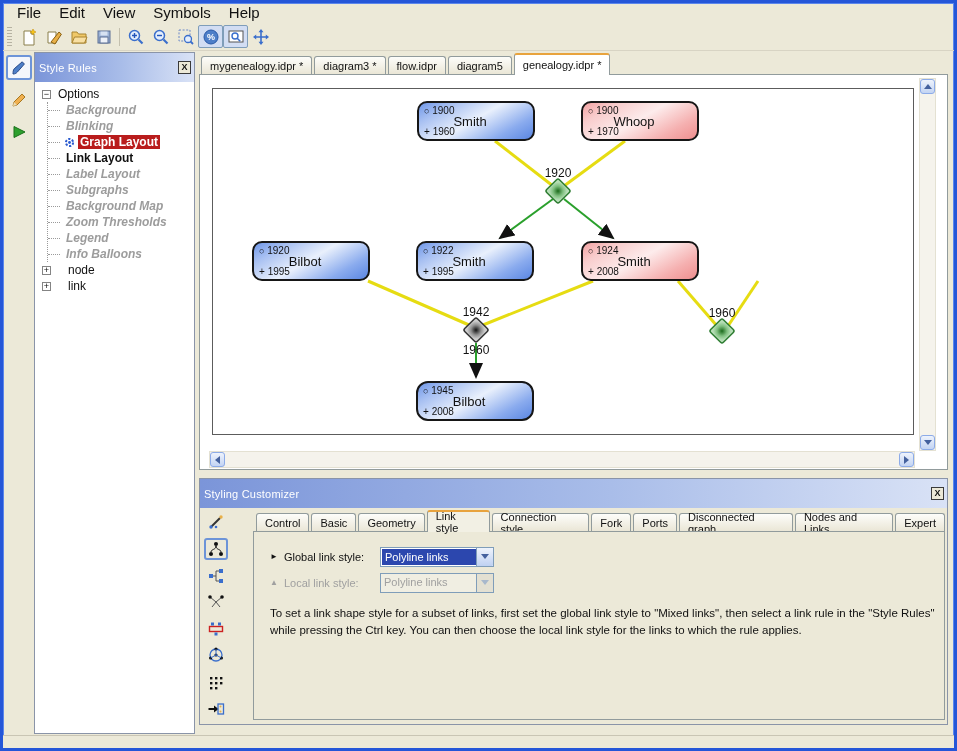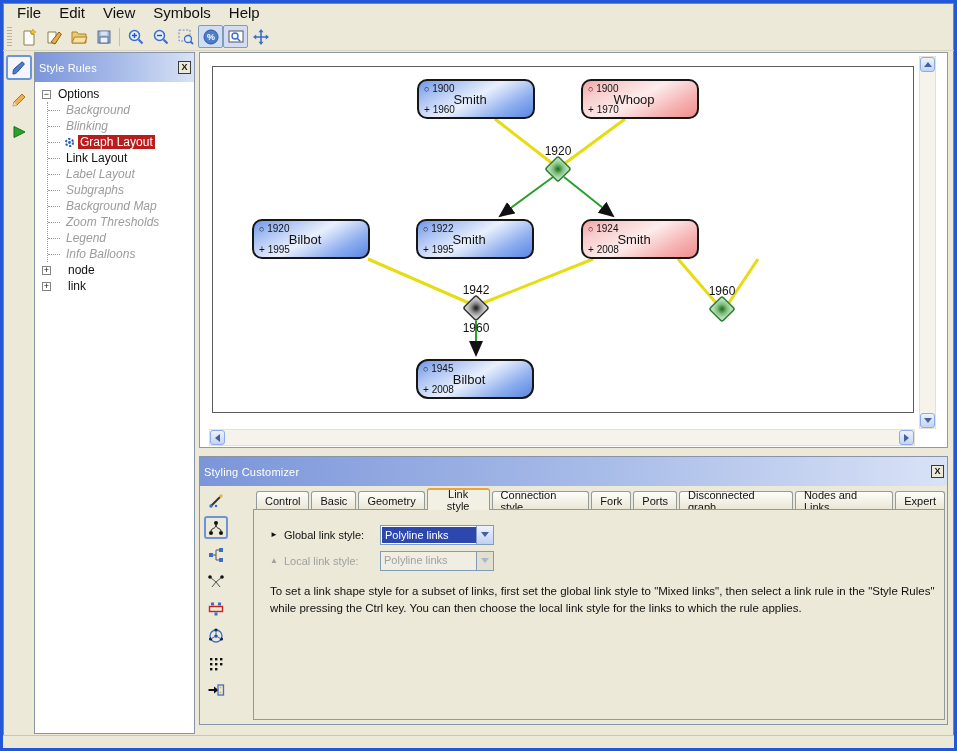--- a/index.html
+++ b/index.html
@@ -41,21 +41,21 @@
     background:linear-gradient(90deg,#7b95d9 0%,#a9bde9 55%,#d9e2f6 100%);
     color:#fff; font-size:11px; }
   .panel-title .title-text{ flex:1; letter-spacing:.2px; }
   .close-btn{ width:13px; height:13px; background:#ece9d8; border:1px solid #3a3a3a;
     font-size:9px; font-weight:bold; line-height:11px; text-align:center; color:#111; }
 
   .tree{ flex:1; background:#fff; padding:4px 0 0 7px; font-size:12px; overflow:hidden; }
   .tree-row{ display:flex; align-items:center; height:16px; white-space:nowrap; }
   .expander{ width:9px; height:9px; flex:none; border:1px solid #848484; background:#fff;
     font-size:9px; line-height:7px; text-align:center; margin-right:5px; color:#111; }
-  .tree-children{ margin-left:5px; border-left:1px dotted #9a9a9a; }
+  .tree-children{ margin-left:5px; border-left:1px dotted #9a9a9a;font-weight:bold; }
   .tree-row.child{ position:relative; padding-left:16px; }
   .tree-row.child::before{ content:""; position:absolute; left:0; top:8px; width:12px;
     border-top:1px dotted #9a9a9a; }
   .tree-row.root2 .tree-label{ margin-left:10px; }
   .tree-label{ padding:0 2px; color:#111; }
   .tree-row.disabled .tree-label{ color:#9c9c9c; font-style:italic; }
   .tree-row.selected .tree-label{ background:#b91c1c; color:#fff; }
   .gear-icon{ margin-right:3px; flex:none; display:inline-flex; }
 
   
@@ -104,21 +104,21 @@
   .cust-strip{ width:27px; flex:none; display:flex; flex-direction:column; align-items:center;
     gap:4px; padding-top:1px; }
   .cbtn{ width:24px; height:23px; display:flex; align-items:center; justify-content:center;
     border:2px solid transparent; border-radius:3px; }
   .cbtn.selected{ border-color:#6d94d8; }
   .cust-main{ flex:1; display:flex; flex-direction:column; min-width:0;margin-left:24px; }
   .cust-tabs{ height:22px; flex:none; display:flex; align-items:flex-end; gap:2px; padding-left:3px; }
   .cust-tab{ height:19px; padding:0 8px; font-size:11px; display:flex; align-items:center;
     background:linear-gradient(#fdfdfa,#e9e5d4); border:1px solid #919b9c; border-bottom:none;
     border-radius:3px 3px 0 0; color:#111; }
-  .cust-tab.active{ height:22px; background:#f2f0e4; border-top:2px solid #e8a33d; z-index:3; position:relative;text-align:center; }
+  .cust-tab.active{ height:22px; background:#f2f0e4; border-top:2px solid #e8a33d; z-index:3; position:relative; }
   .cust-content{ flex:1; border:1px solid #919b9c; background:#ECE9D8; margin-top:-1px;
     padding:14px 0 0 16px; }
 
   .form-row{ display:flex; align-items:center; height:21px; margin-bottom:5px; font-size:11px; }
   .row-marker{ width:14px; font-size:8px; color:#111; }
   .form-row.disabled .row-marker, .form-row.disabled .row-label{ color:#a0a0a0; }
   .row-label{ width:96px; color:#111; }
   .combo{ display:flex; width:114px; height:20px; border:1px solid #7f9db9; background:#fff; align-items:stretch; }
   .combo .val{ flex:1; font-size:11px; padding:2px 3px; color:#111; }
   .combo.selected .val{ background:#2c47ae; color:#fff; margin:1px 0 1px 1px; }
@@ -292,20 +292,37 @@
             <span class="tree-label">node</span>
           </div>
           <div class="tree-row normal root2">
             <span class="expander">+</span>
             <span class="tree-label">link</span>
           </div>
         </div>
     </div>
 
     <div class="right-col">
+      <div class="doc-tabs" id="doc-tabs">
+          <div class="doc-tab">
+            <span>mygenealogy.idpr *</span>
+          </div>
+          <div class="doc-tab">
+            <span>diagram3 *</span>
+          </div>
+          <div class="doc-tab">
+            <span>flow.idpr</span>
+          </div>
+          <div class="doc-tab">
+            <span>diagram5</span>
+          </div>
+          <div class="doc-tab active">
+            <span>genealogy.idpr *</span>
+          </div>
+        </div>
 
       <div class="diagram-panel">
         <div class="canvas" id="canvas">
             <svg width="702" height="347" viewBox="0 0 702 347">
     <defs>
       <marker id="arr" markerWidth="9" markerHeight="8" refX="7" refY="3.5" orient="auto">
                   <path d="M0 0L8 3.5L0 7z" fill="#111"></path>
                 </marker>
       <radialGradient id="g-green">
                   <stop offset="0%" stop-color="#1c6b1c"></stop>

